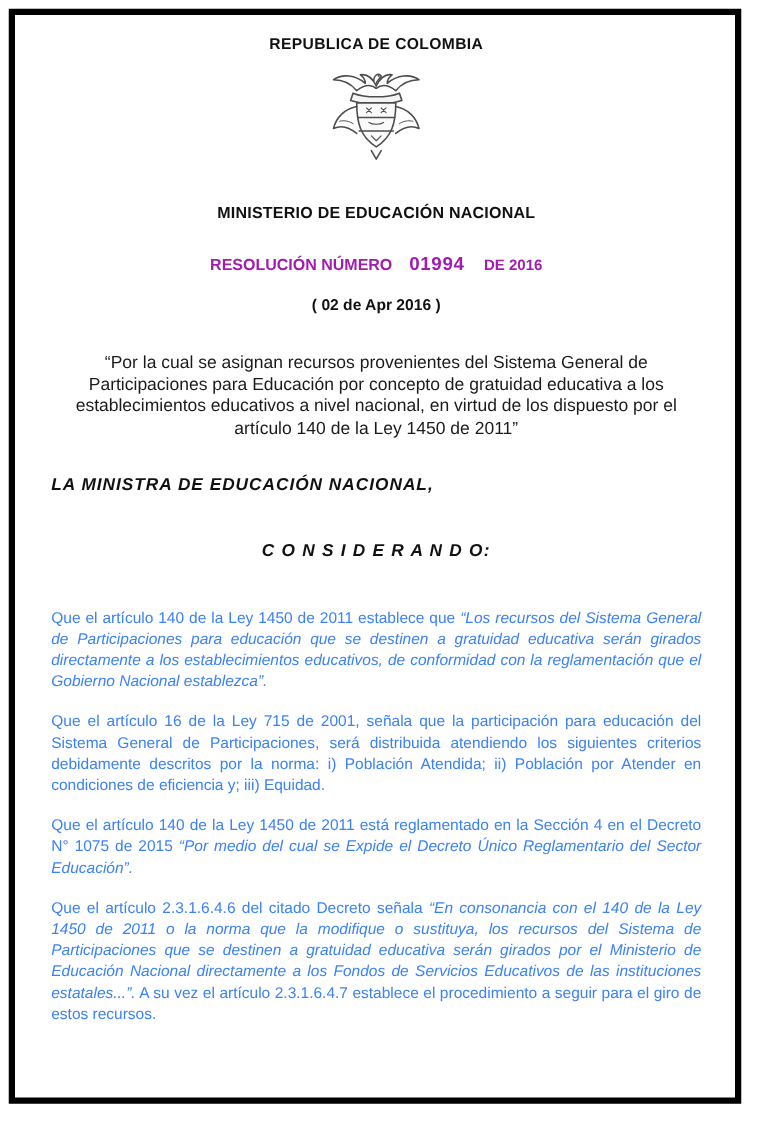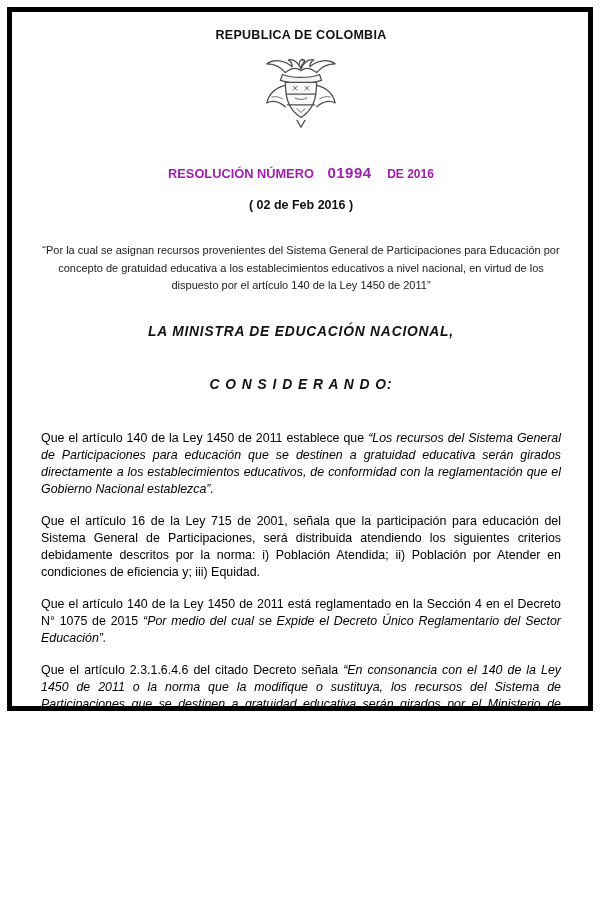--- a/index.html
+++ b/index.html
@@ -6,21 +6,21 @@
   html, body {
     width: 607px; height: 897px;
     background: #ffffff;
     font-family: "Liberation Sans", sans-serif;
     color: #1c1c1c;
     position: relative;
   }
   .page-frame {
     position: absolute;
     left: 7px; top: 7px;
-    width: 586px; height: 704px;
+    width: 586px; height: 876px;
     border: 5px solid #000000;
     background: #ffffff;
     padding: 8px 27px 0 29px;
     overflow: hidden;
   }
   .country-header {
     text-align: center;
     font-weight: bold;
     font-size: 12.5px;
     letter-spacing: 0.3px;
@@ -66,28 +66,28 @@
   .resolution-line .res-year { font-size: 12px; }
   .date-line {
     text-align: center;
     font-weight: bold;
     font-size: 12.5px;
     margin-top: 17px;
     color: #111;
   }
   .subject {
     text-align: center;
-    font-size: 11px;
+    font-size: 14px;
     line-height: 17.5px;
     margin: 30px auto 0 auto;
     max-width: 532px;
     color: #1a1a1a;
   }
   .authority {
-    text-align: center;
+    text-align: left;
     font-weight: bold;
     font-style: italic;
     font-size: 13.8px;
     letter-spacing: 0.8px;
     margin-top: 29px;
     color: #111;
   }
   .legal-basis {
     text-align: center;
     font-size: 12.8px;
@@ -104,21 +104,21 @@
     letter-spacing: 1px;
     margin-top: 38px;
     color: #111;
   }
   .considerations { margin-top: 38px; }
   .considerations p.para {
     text-align: justify;
     font-size: 12.4px;
     line-height: 17px;
     margin-bottom: 15px;
-    color: #000000;
+    color: #3b82f6;
   }
   .considerations p.para span.it { font-style: italic; }
 </style>
 </head>
 <body>
 
 <div class="page-frame">
 
   <div class="country-header">REPUBLICA DE COLOMBIA</div>
 
@@ -147,28 +147,29 @@
           <path d="M66 32 C76 34 83 41 85 50 C79 47 72 49 66 54"></path>
           <path d="M20 44 C24 43 28 44 31 46" stroke-width="0.8"></path>
           <path d="M80 44 C76 43 72 44 69 46" stroke-width="0.8"></path>
 
           <path d="M46 68 L50 75 L54 68"></path>
         </g>
       </svg>
     </span>
   </div>
 
+  <div class="ministry-header">MINISTERIO DE EDUCACIÓN NACIONAL</div>
 
   <div class="resolution-line">
     <span class="res-label">RESOLUCIÓN NÚMERO</span>
     <span class="res-number">01994</span>
     <span class="res-year">DE 2016</span>
   </div>
 
-  <div class="date-line">(  02 de Feb 2016 )</div>
+  <div class="date-line">(  02 de Apr 2016 )</div>
 
   <div class="subject">“Por la cual  se asignan recursos provenientes del Sistema General de Participaciones para Educación por concepto de gratuidad educativa a los establecimientos educativos a nivel nacional, en virtud de los dispuesto por el artículo 140 de la Ley 1450 de 2011”</div>
 
   <div class="authority">LA MINISTRA DE EDUCACIÓN NACIONAL,</div>
 
 
   <div class="considerando">C O N S I D E R A N D O:</div>
 
   <div class="considerations">
       <p class="para"><span>Que el artículo 140 de la Ley 1450 de 2011 establece que </span><span class="it">“Los recursos del Sistema General de Participaciones para educación que se destinen a gratuidad educativa serán girados directamente a los establecimientos educativos, de conformidad con la reglamentación que el Gobierno Nacional establezca”.</span></p>

